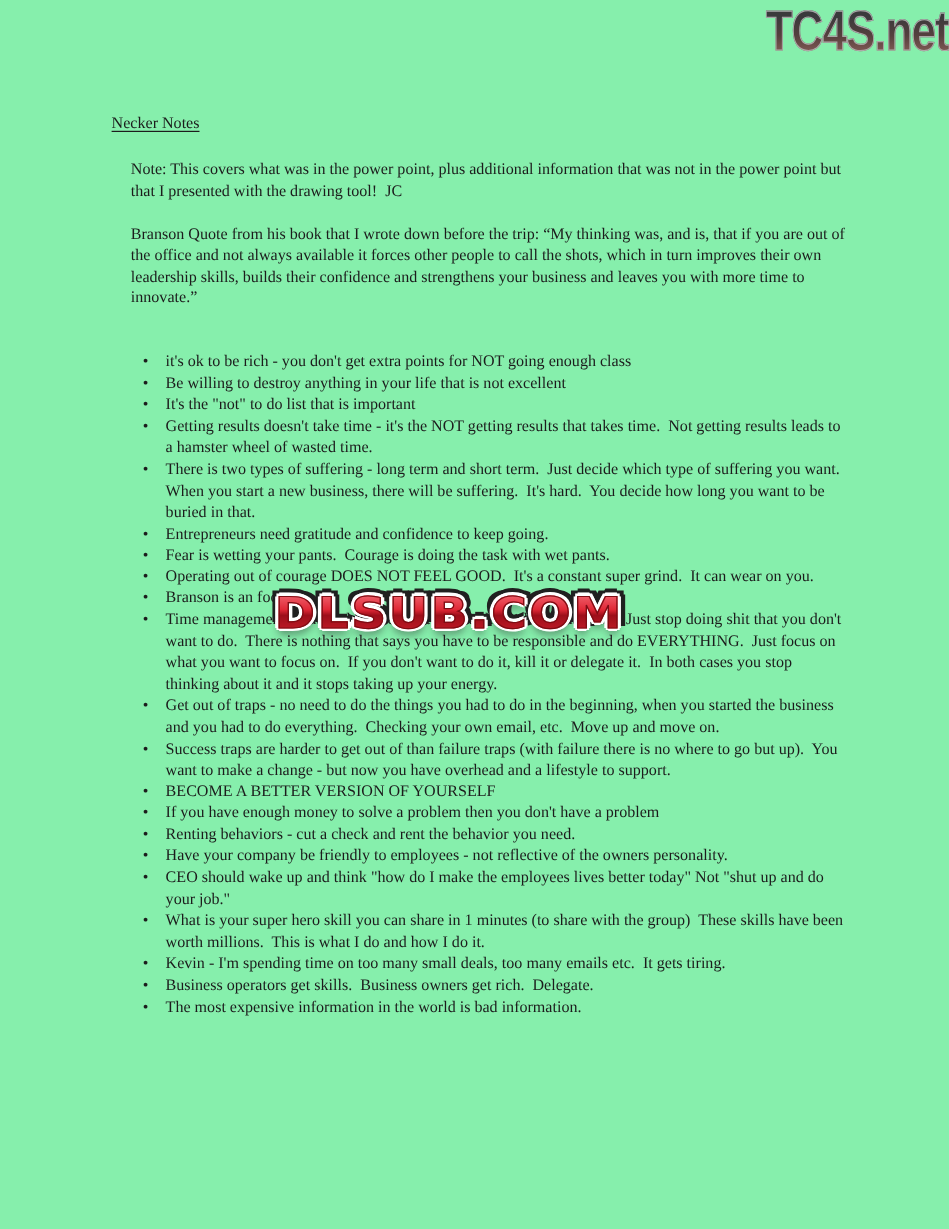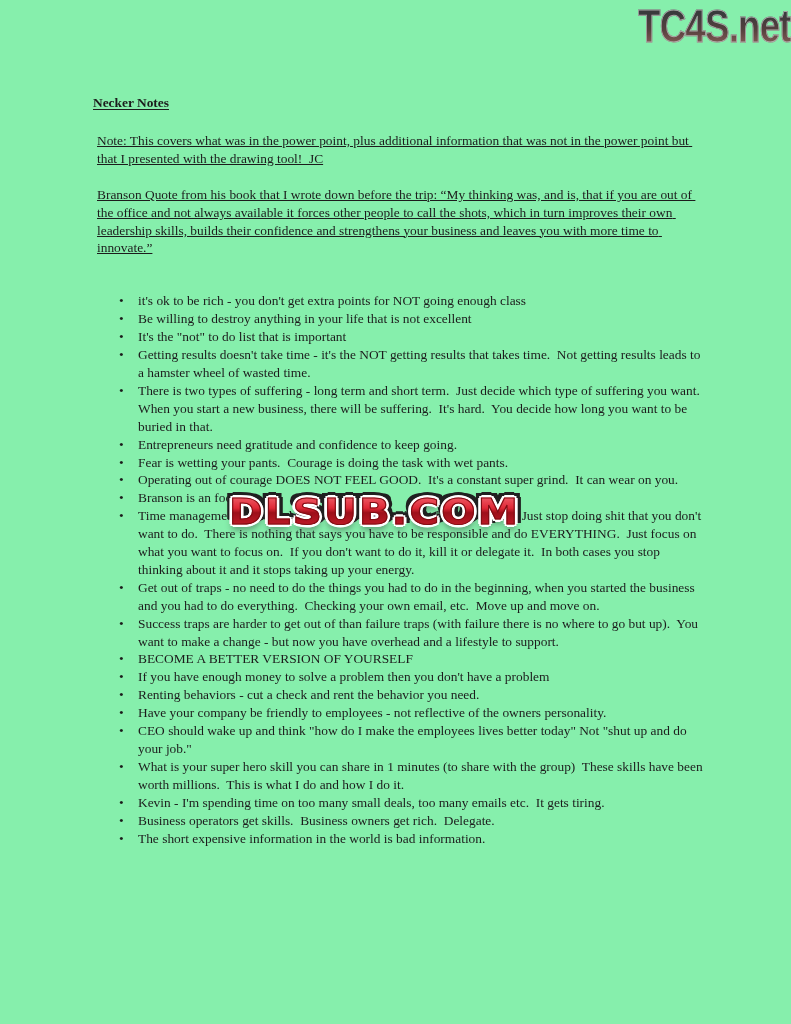--- a/index.html
+++ b/index.html
@@ -18,29 +18,28 @@
     position: absolute;
     left: 93px;
     top: 94px;
     width: 616px;
     font-size: 13.4px;
     line-height: 17.9px;
   }
   .doc-title {
     font-size: 13.4px;
     line-height: 17.9px;
-    font-weight: bold;
+    font-weight: normal;
     text-decoration: underline;
     text-underline-offset: 2px;
     margin: 0 0 20px 0;
   }
   .para {
-    margin: 0 0 18px 4px;
+    margin: 0 0 18px 16px;
     white-space: pre-wrap;
-    text-decoration: underline;
   }
   .para.branson { margin-bottom: 35px; }
   .bullets { list-style: none; margin: 0; padding: 0; }
   .bullets li { display: flex; align-items: flex-start; }
   .bullets .marker {
     flex: none;
     width: 19px;
     margin-left: 26px;
     font-size: 13.4px;
   }
@@ -232,21 +231,21 @@
         <li>
           <span class="marker">•</span>
           <span class="li-text">Kevin - I'm spending time on too many small deals, too many emails etc.  It gets tiring.</span>
         </li>
         <li>
           <span class="marker">•</span>
           <span class="li-text">Business operators get skills.  Business owners get rich.  Delegate.</span>
         </li>
         <li>
           <span class="marker">•</span>
-          <span class="li-text">The short expensive information in the world is bad information.</span>
+          <span class="li-text">The most expensive information in the world is bad information.</span>
         </li>
       </ul>
   </div>
 
   <div class="wm-mid">
     <span class="dlsub-base">DLSUB.COM</span>
     <span class="dlsub-gloss">DLSUB.COM</span>
   </div>
 
 

